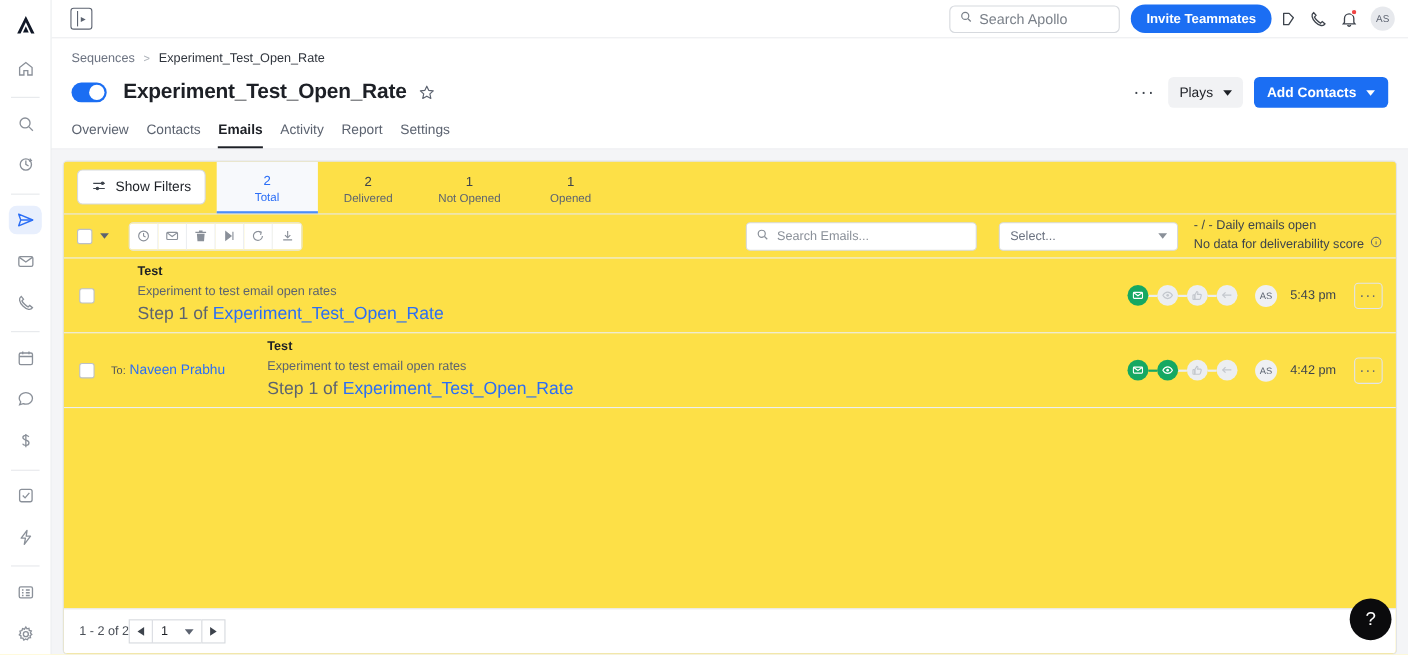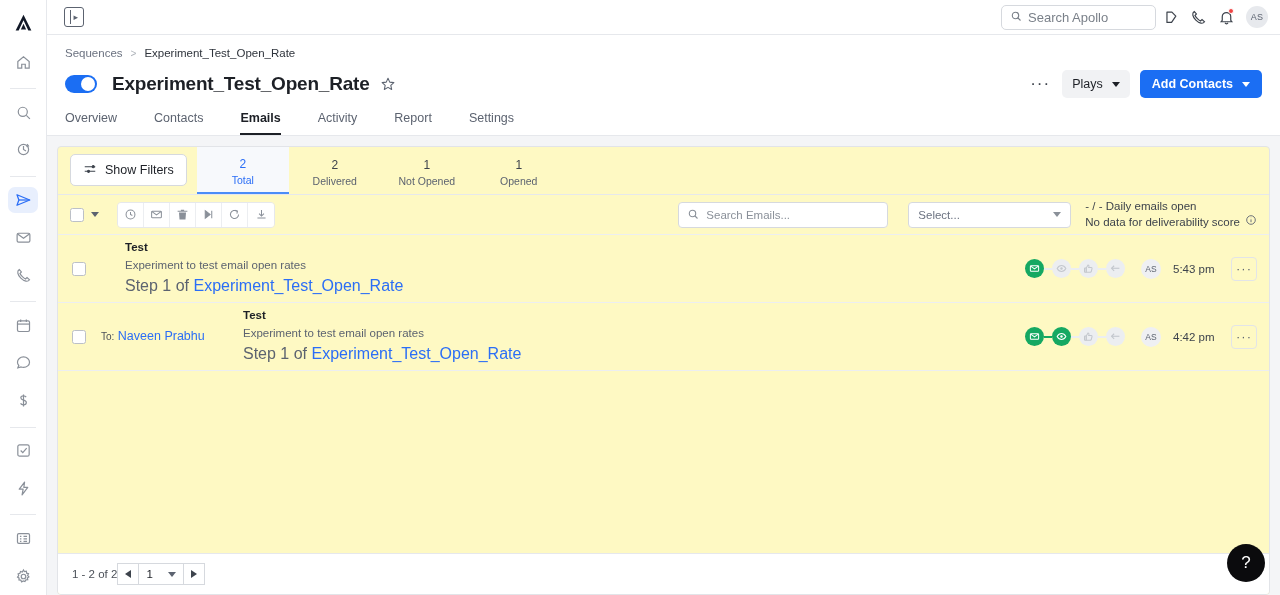--- a/index.html
+++ b/index.html
@@ -98,29 +98,29 @@
     padding: 0 10px; font-size: 12.5px; color: #1d2026; cursor: pointer;
     display: flex; align-items: center; gap: 9px; font-family: "Liberation Sans", sans-serif;
   }
   .btn-add {
     margin-left: 10px; background: #1b6ef3; color: #fff; border: none; border-radius: 5px;
     height: 28px; padding: 0 12px; font-size: 12.5px; font-weight: bold; cursor: pointer;
     display: flex; align-items: center; gap: 9px; font-family: "Liberation Sans", sans-serif;
   }
   .caret { width: 0; height: 0; border-left: 4px solid transparent; border-right: 4px solid transparent; border-top: 5px solid currentColor; }
 
-  .tabs { display: flex; gap: 37px; margin-top: 12px; }
+  .tabs { display: flex; gap: 16px; margin-top: 12px; }
   .tab { font-size: 12.5px; color: #5c6370; padding-bottom: 8px; cursor: pointer; }
   .tab.active { color: #1d2026; font-weight: bold; border-bottom: 2px solid #1d2026; }
   .head-rule { height: 1px; background: #e6e8ec; }
 
   
   .body-area { flex: 1 1 auto; background: #f4f5f7; padding: 10px 10px 0 10px; min-height: 0; }
   .card {
-    background: #fef9c3; border: 1px solid #e2e4e8; border-radius: 4px;
+    background: #fde047; border: 1px solid #e2e4e8; border-radius: 4px;
     height: 100%; display: flex; flex-direction: column; overflow: hidden;
   }
 
   .stats-row { display: flex; align-items: stretch; height: 48px; border-bottom: 1px solid #e6e8ec; }
   .show-filters {
     margin: 7px 10px 7px 12px; border: 1px solid #d6d9de; border-radius: 5px;
     height: 32px; padding: 0 12px; display: flex; align-items: center; gap: 8px;
     font-size: 12.5px; color: #1d2026; cursor: pointer; background: #fff;
   }
   .stat {
@@ -320,20 +320,21 @@
       <div class="top-spacer"></div>
       <div class="search-apollo">
         <span>
           <svg width="12" height="12" viewBox="0 0 24 24" fill="none" stroke="#7a8089" stroke-width="2.2">
               <circle cx="11" cy="11" r="6.4"></circle>
               <path d="M16 16 L21 21"></path>
             </svg>
         </span>
         <input placeholder="Search Apollo" style="">
       </div>
+      <button class="btn-invite">Invite Teammates</button>
       <div class="top-ico">
         <svg width="17" height="17" viewBox="0 0 24 24" fill="none" stroke="currentColor" stroke-width="1.7" stroke-linejoin="round">
             <path d="M7 4.5 H14 L19.5 10 L13.5 19 H7 Z"></path>
           </svg>
       </div>
       <div class="top-ico">
         <svg width="17" height="17" viewBox="0 0 24 24" fill="none" stroke="currentColor" stroke-width="1.7">
             <path d="M6 3.5 C4.5 4.5 3.5 6 4 8.5 C5 13.5 10.5 19 15.5 20 C18 20.5 19.5 19.5 20.5 18 L17 15 L14.8 17 C12.5 16 8 11.5 7 9.2 L9 7 Z"></path>
           </svg>
       </div>

